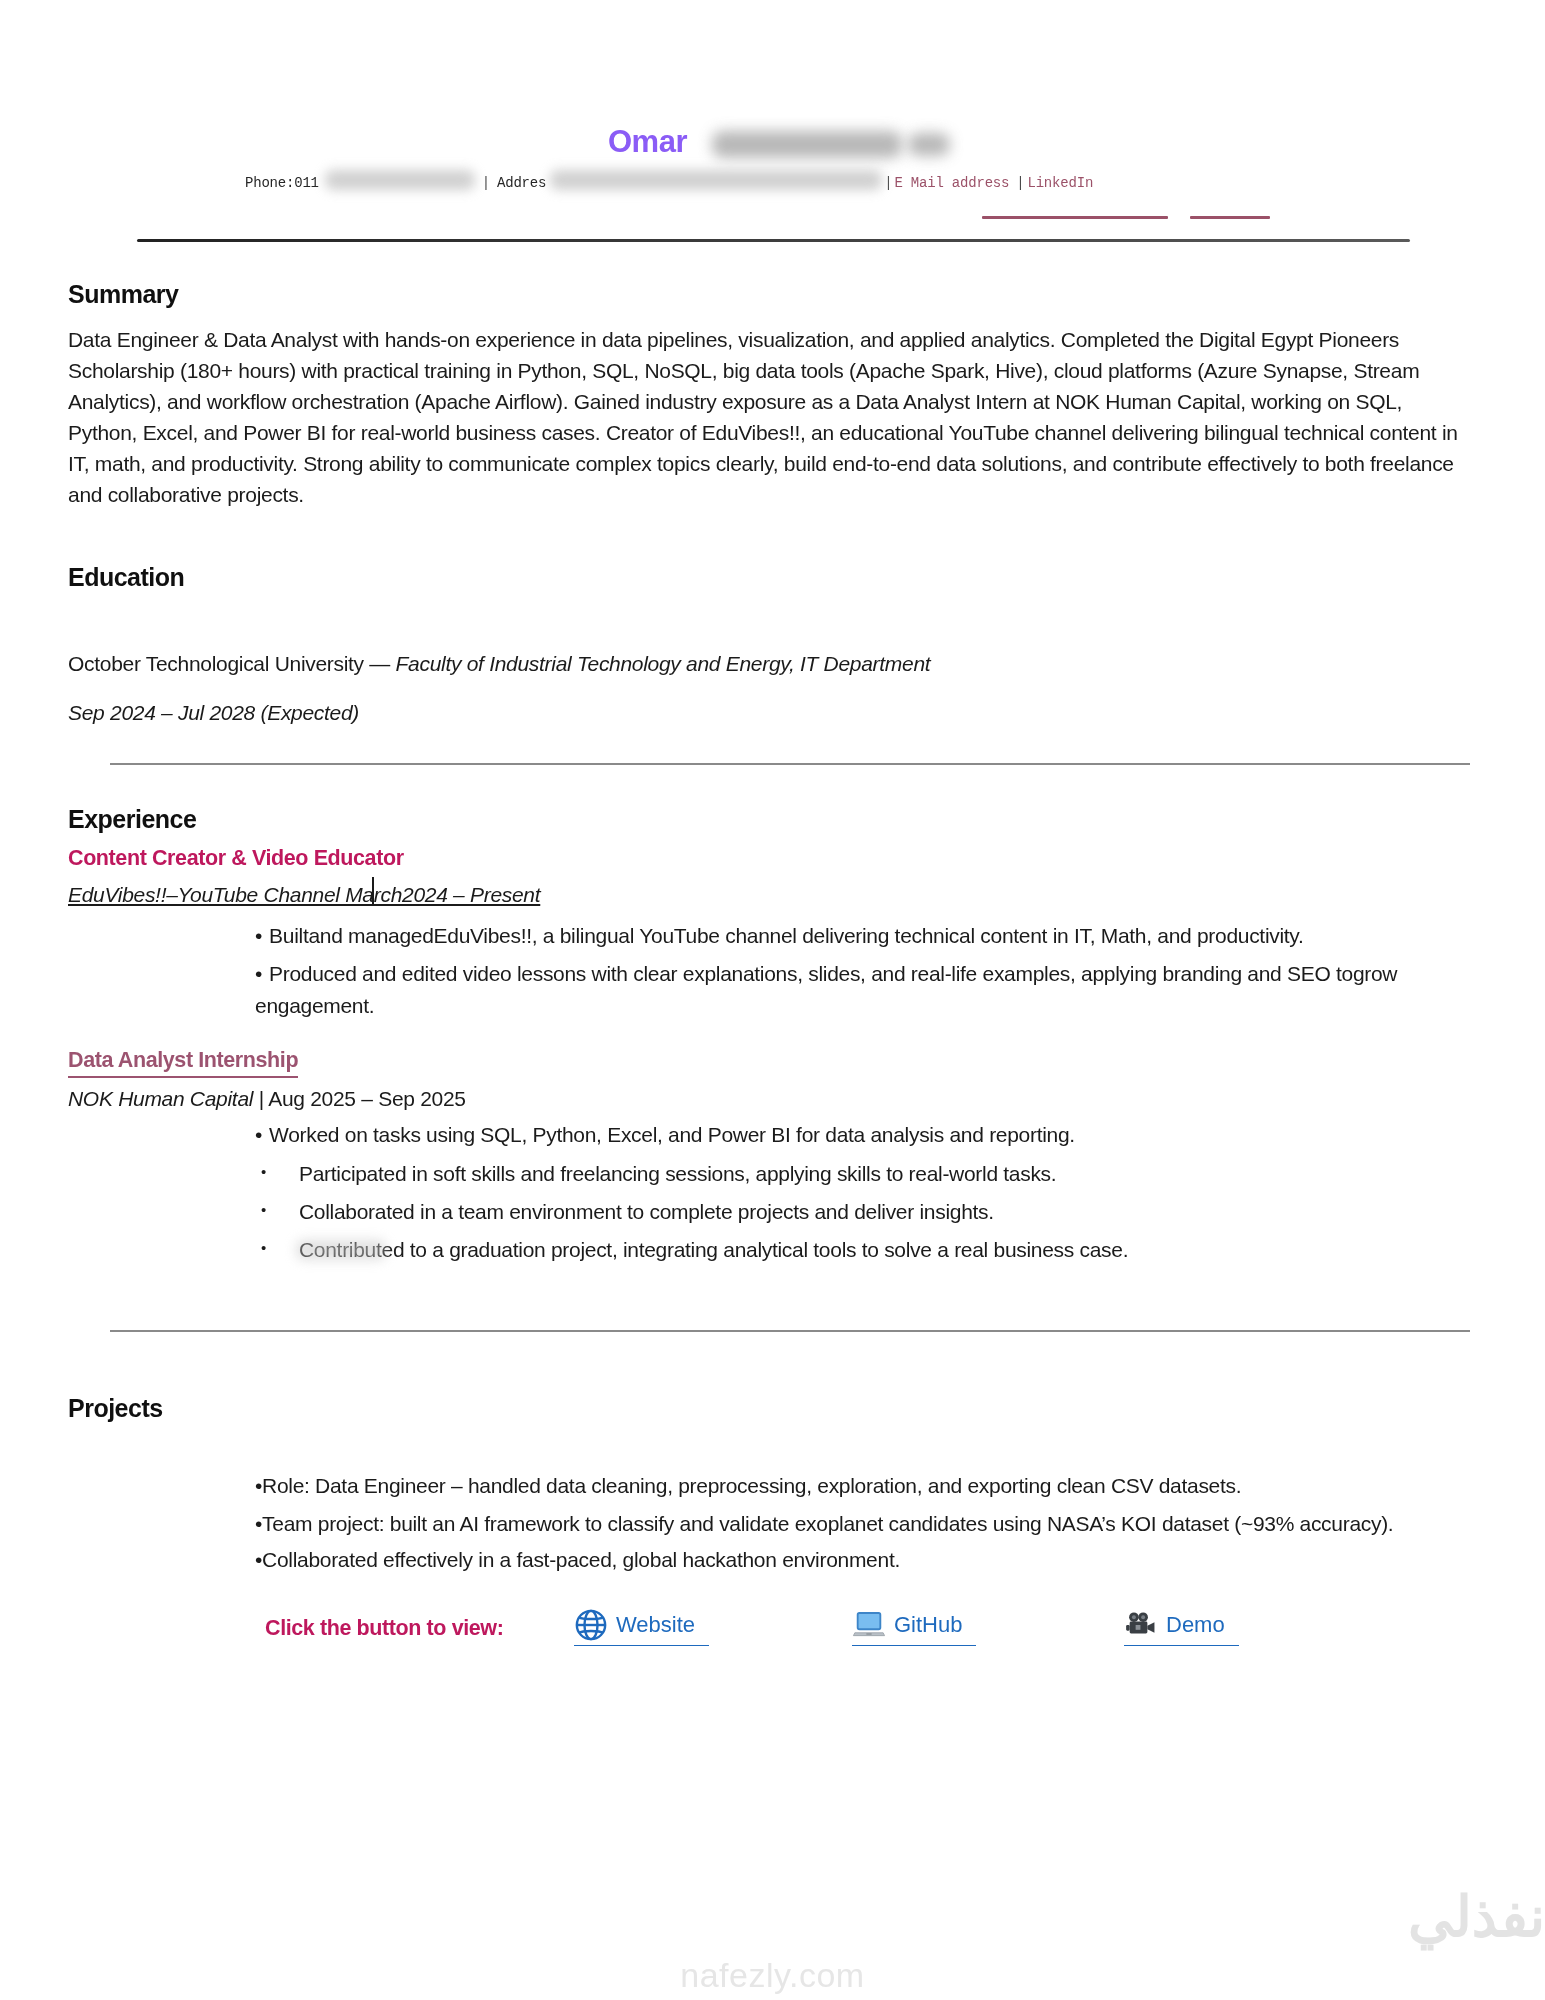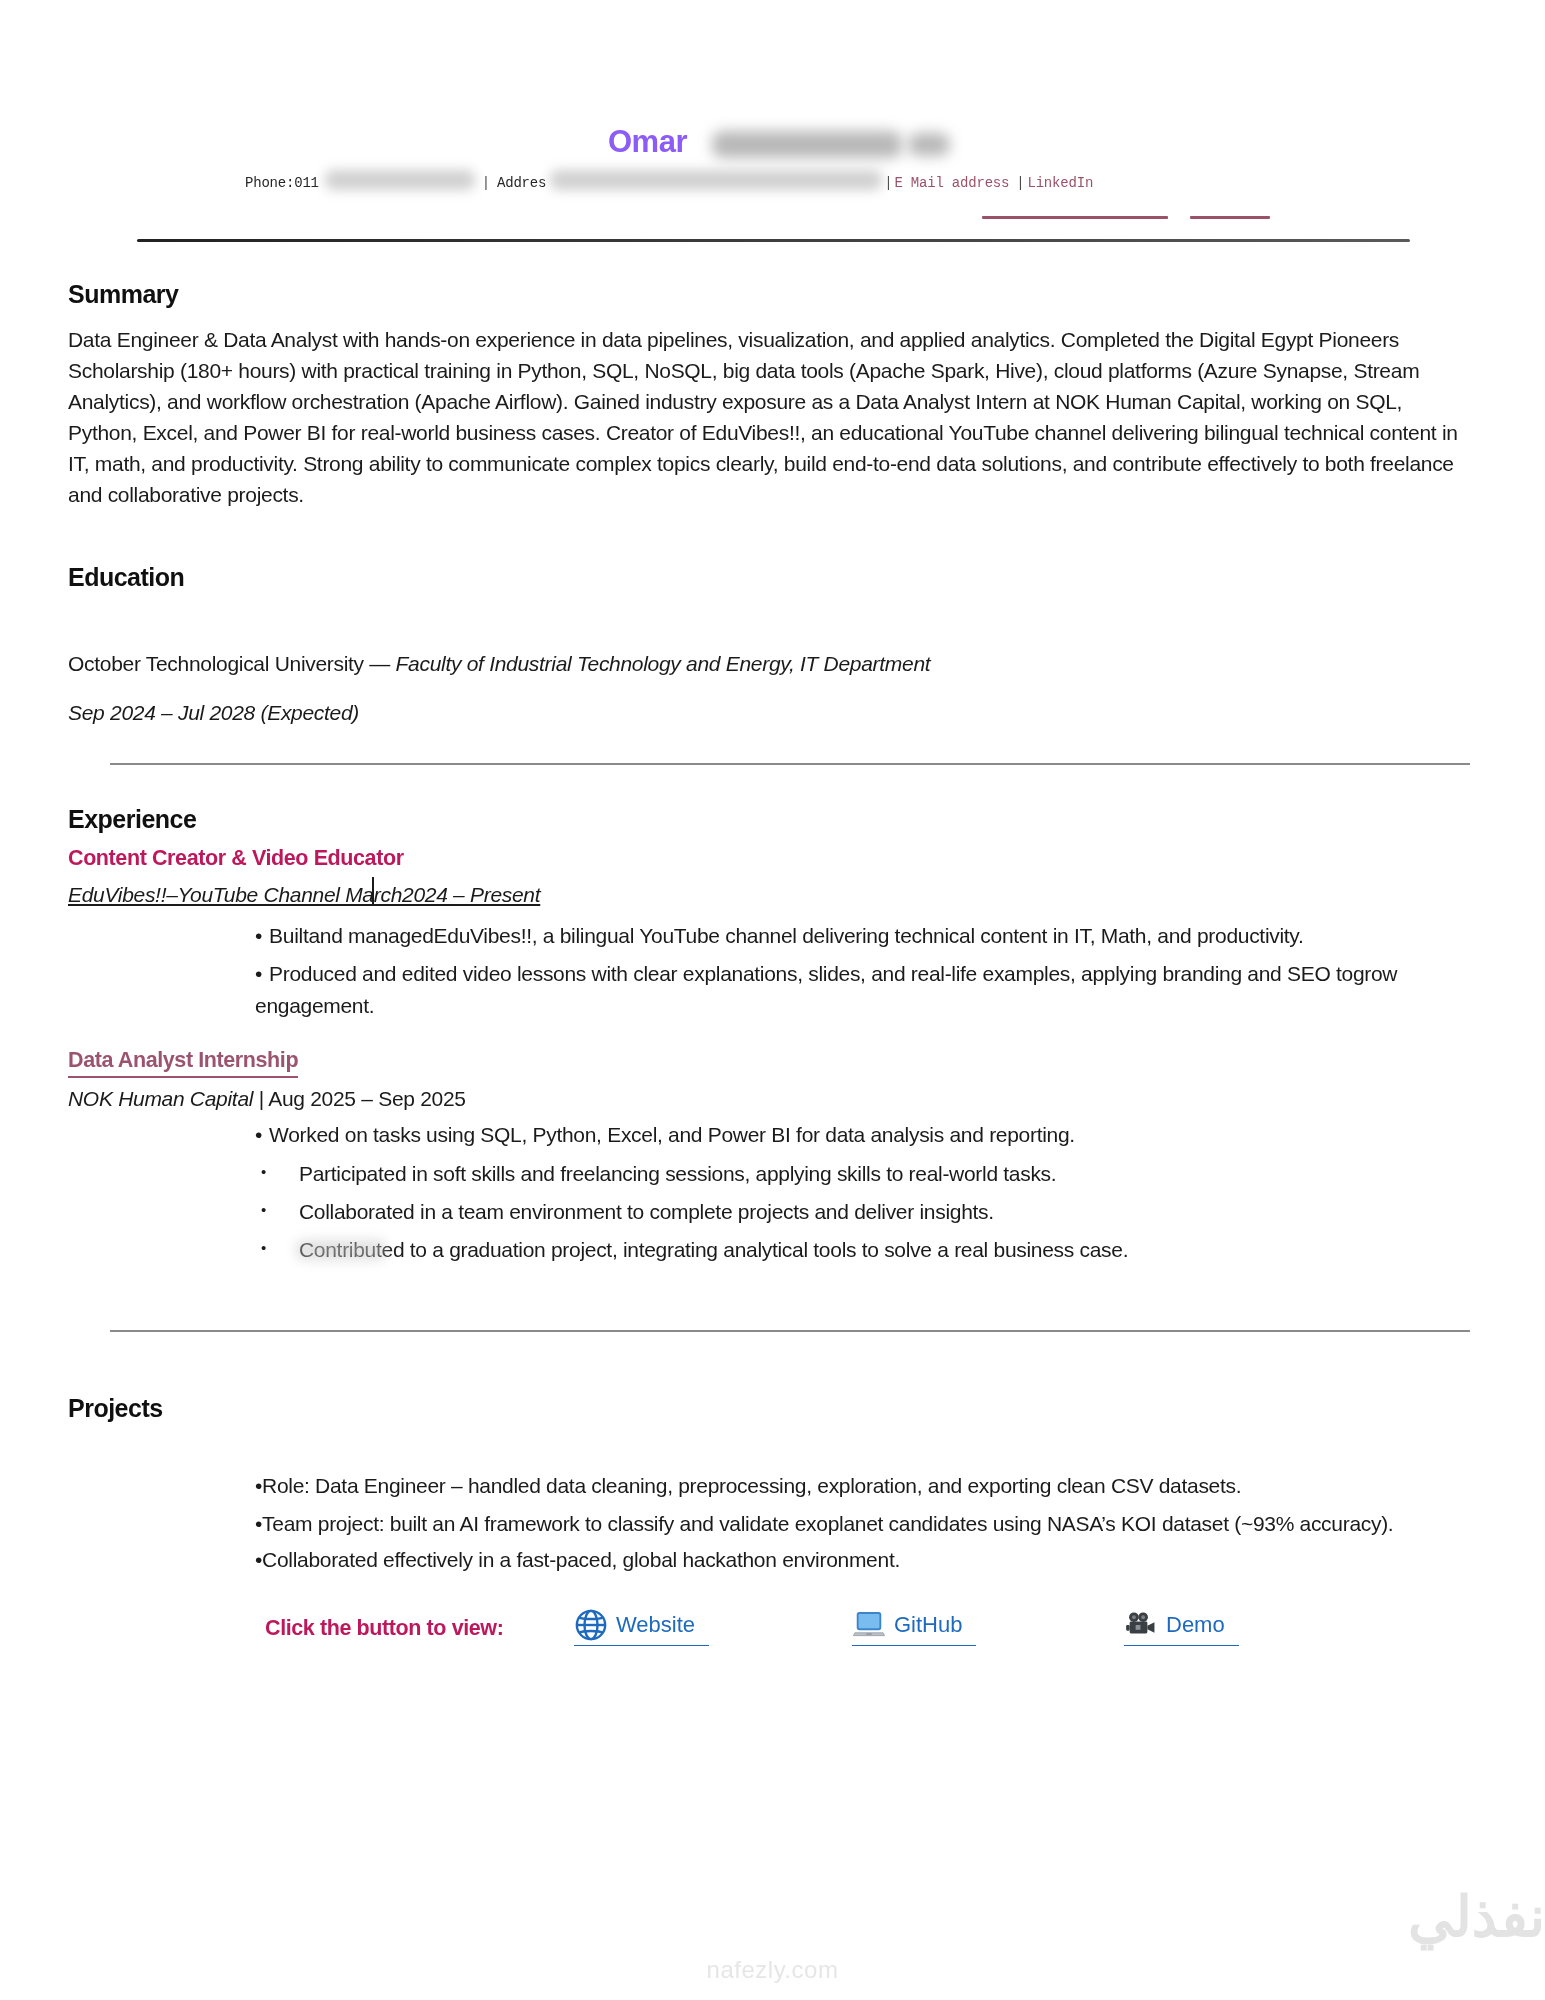--- a/index.html
+++ b/index.html
@@ -36,21 +36,21 @@
   .caret{width:2px;background:#1a1a1a;}
   .smudge{background:#c9c9c9;border-radius:8px;filter:blur(6px);opacity:.55;}
   
   .link-item{display:flex;gap:8px;}
   .link-label{font-size:22px;color:var(--link,#1e6abe);}
   .link-wrap{border-bottom:1.5px solid var(--link,#1e6abe);padding:0 14px 3px 0;display:flex;align-items:center;gap:8px;}
   .icon-svg{display:block;}
   
   .wm-logo{width:100%;text-align:right;font-size:56px;font-weight:bold;color:var(--wm,#e3e3e3);
     font-family:Liberation Serif, serif;}
-  .wm-site{width:100%;text-align:center;font-size:24px;color:#e6e6e6;letter-spacing:.5px;}
+  .wm-site{width:100%;text-align:center;font-size:34px;color:#e6e6e6;letter-spacing:.5px;}
 </style>
 </head>
 <body>
 
 <div class="page" style="--accent: #9b5168; --accent2: #9c5370; --link: #1e6abe; --text: #1b1b1b; --divider: #8a8a8a; --wm: #e3e3e3;">
 
   <span class="abs name" style="left:608px;top:124px;">Omar</span>
   <div class="abs blur-blob" style="left:712px;top:131px;width:190px;height:27px;"></div>
   <div class="abs blur-blob" style="left:908px;top:133px;width:42px;height:23px;"></div>
 

